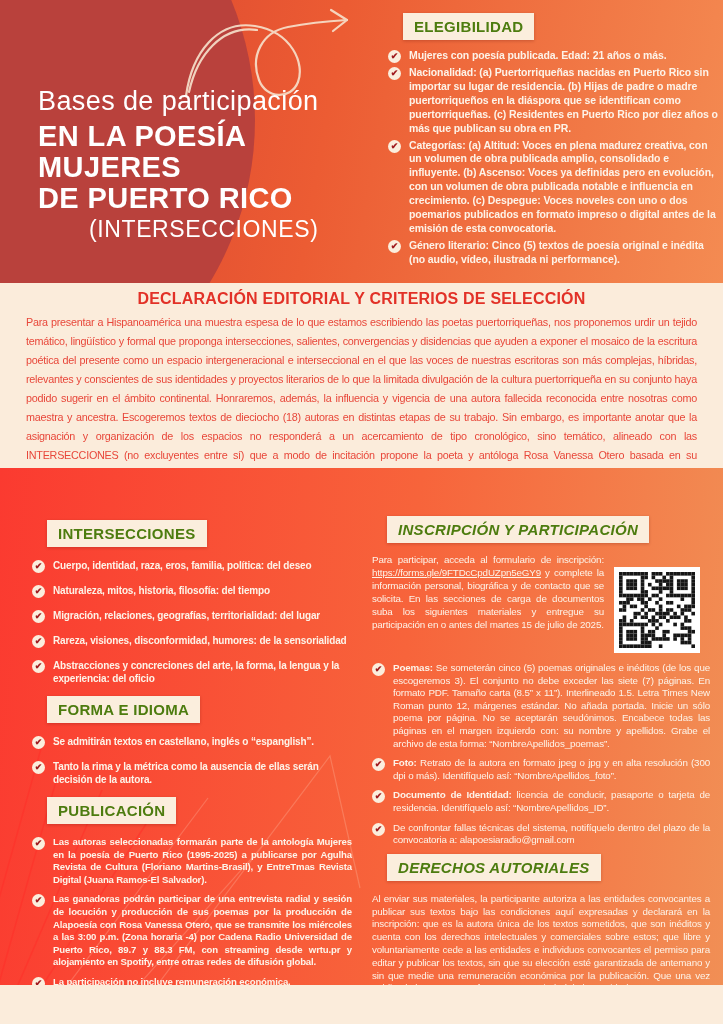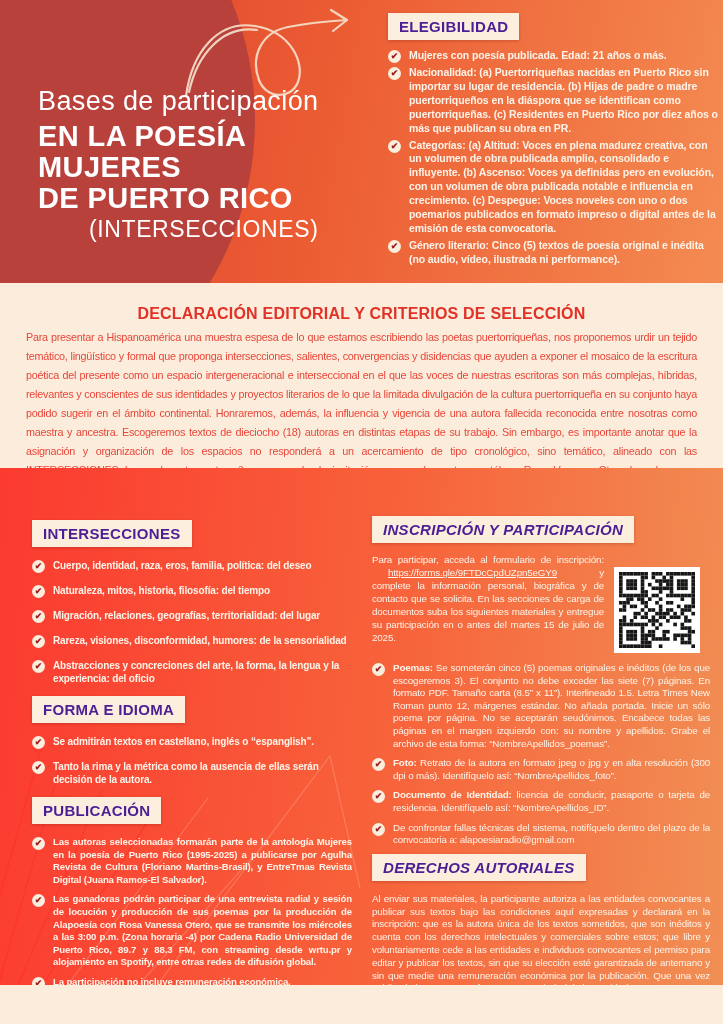--- a/index.html
+++ b/index.html
@@ -13,34 +13,34 @@
         background:#b9413c;}
   .hero-doodle{position:absolute;left:0;top:0;}
   .hero-text{position:absolute;left:38px;top:86px;color:#ffffff;}
   .pretitle{font-size:27px;font-weight:400;letter-spacing:.4px;margin-bottom:4px;}
   .big-title{font-size:29px;line-height:31px;font-weight:800;letter-spacing:.4px;}
   .subtitle{font-size:23px;font-weight:400;letter-spacing:.6px;margin-top:2px;text-align:right;}
 
   .eleg{position:absolute;left:388px;top:13px;width:330px;}
 
   
-  .badge{display:inline-block;background:#fbeedd;color:#4c1d95;font-weight:bold;font-size:15px;
-         letter-spacing:.3px;padding:5px 11px;box-shadow:0 1px 3px rgba(90,10,10,.25);}
+  .badge{display:inline-block;background:#fbeedd;color:#4d7c0f;font-weight:bold;font-size:15px;
+         letter-spacing:.3px;padding:5px 11px;box-shadow:0 1px 3px rgba(90,10,10,.25);margin-left:15px;}
 
   
   .check-item{display:flex;gap:8px;align-items:flex-start;color:#fdf3e8;}
   .check{flex:none;width:13px;height:13px;border-radius:50%;background:#fbeedd;color:#a01b1f;
          font-size:9px;line-height:13px;text-align:center;font-weight:bold;margin-top:1px;}
   .eleg .check-item{font-weight:bold;font-size:10.5px;line-height:13.9px;margin-top:3px;
          letter-spacing:-0.1px;}
   .eleg .badge{margin-bottom:6px;}
 
   
   .declaration{position:absolute;top:283px;left:0;width:723px;height:185px;background:#fbecdb;
-         box-sizing:border-box;padding:22px 26px 0 26px;}
+         box-sizing:border-box;padding:7px 26px 0 26px;}
   .decl-title{text-align:center;color:#e23127;font-weight:bold;font-size:16px;letter-spacing:.2px;}
   .decl-body{margin-top:5px;color:#e8473a;font-size:10.8px;line-height:19px;text-align:justify;
          letter-spacing:-0.25px;}
 
   
   .main{position:absolute;top:468px;left:0;width:723px;height:517px;
         background:linear-gradient(95deg,#fb3a30 0%,#f7643b 55%,#f18f55 100%);overflow:hidden;}
   .rays{position:absolute;left:0;top:0;}
 
   .col-left{position:absolute;left:32px;top:52px;width:320px;}
@@ -52,21 +52,21 @@
   .sec .badge{margin-bottom:12px;}
   .sec-forma{margin-top:8px;}
   .sec-pub{margin-top:2px;}
   .sec-pub .check-item{font-size:9.6px;line-height:12.6px;text-align:justify;margin-bottom:7px;}
 
   .col-right .check-item{font-size:9.8px;line-height:12.6px;text-align:justify;margin-bottom:7px;
         letter-spacing:-0.15px;}
   .intro-row{display:flex;gap:10px;margin-bottom:9px;}
   .intro-text{color:#fdf3e8;font-size:9.8px;line-height:13px;text-align:justify;width:232px;
         letter-spacing:-0.15px;}
-  .form-link{text-decoration:underline;cursor:pointer;margin-left:16px;}
+  .form-link{text-decoration:underline;cursor:pointer;}
   .qr-box{flex:none;width:86px;height:86px;background:#ffffff;padding:5px;box-sizing:border-box;
         margin-top:14px;}
   .derechos-body{color:#fdf3e8;font-size:9.8px;line-height:12.8px;text-align:justify;
         letter-spacing:-0.15px;margin-top:2px;}
   .sec-derechos .badge{margin-bottom:10px;}
   .col-right .badge{margin-bottom:10px;font-style:italic;}
 
   
   .footer{position:absolute;top:1044px;left:0;width:625px;height:39px;background:#fbecdb;
         display:flex;align-items:center;justify-content:center;}

